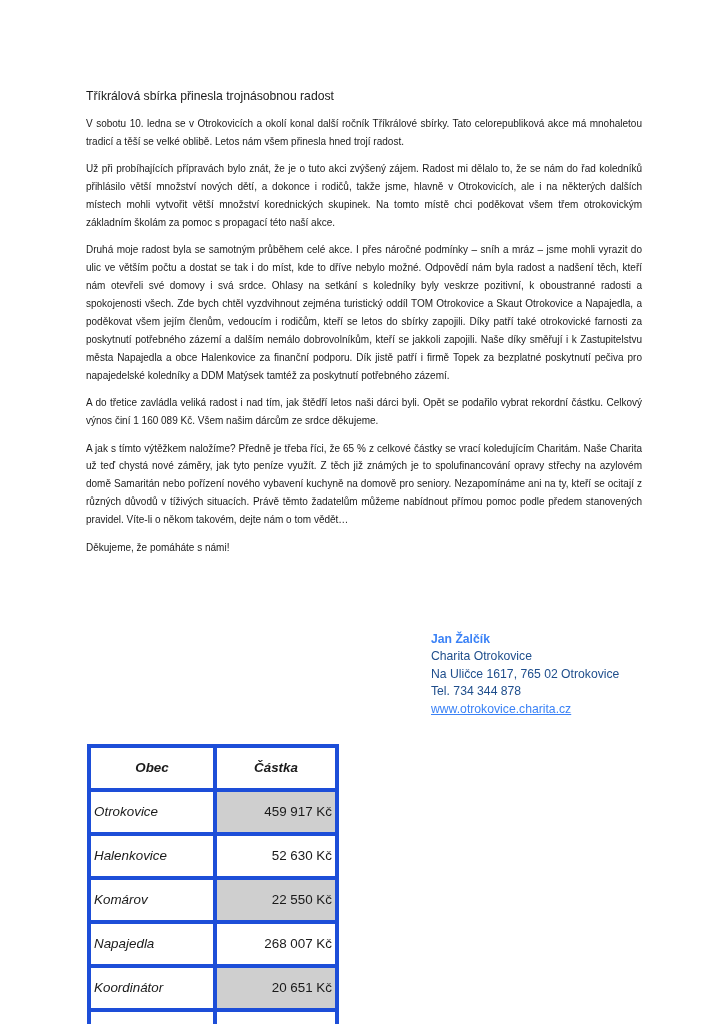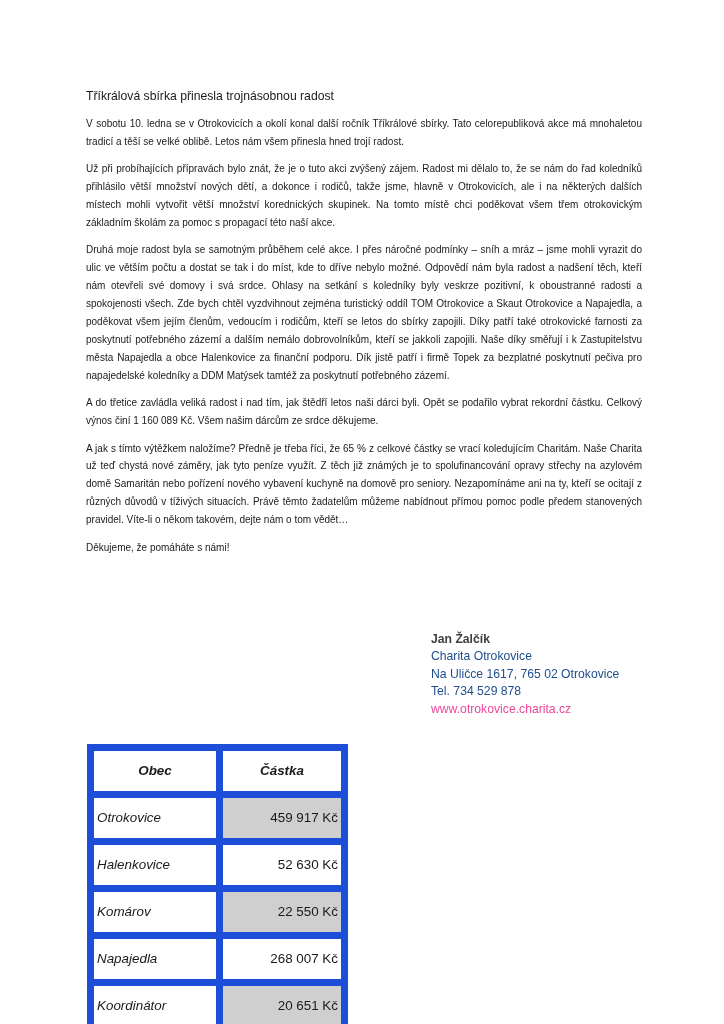--- a/index.html
+++ b/index.html
@@ -3,26 +3,26 @@
   <meta charset="utf-8">
   <style>
     html, body { margin: 0; padding: 0; background: #ffffff; }
     body { width: 724px; height: 1024px; position: relative; overflow: hidden;
       font-family: "Liberation Sans", sans-serif; color: #1a1a1a; }
     .page { position: absolute; left: 86px; top: 87px; width: 556px; }
     .title { font-size: 12.2px; line-height: 19px; margin: 0 0 9px 0; }
     .para { font-size: 10px; line-height: 17.9px; margin: 0 0 9.5px 0; text-align: justify; }
     .para.left { text-align: left; }
     .sig { position: absolute; left: 431px; top: 631px; font-size: 12.2px; line-height: 17.4px; color: #1f4e8c; }
-    .sig .name { font-weight: bold; color: #404040; }
+    .sig .name { font-weight: bold; color: #3b82f6; }
     .sig .role { font-style: italic; }
-    .sig a { color: #ec4899; }
+    .sig a { color: #3b82f6; text-decoration: underline; }
     table.sum { position: absolute; left: 87px; top: 744px; border-collapse: collapse;
       font-family: "Liberation Sans", sans-serif; font-size: 13.4px; }
-    table.sum td, table.sum th { border: 7px solid #1d4ed8; padding: 12px 3px; height: 16px; line-height: 16px; }
+    table.sum td, table.sum th { border: 4px solid #1d4ed8; padding: 12px 3px; height: 16px; line-height: 16px; }
     table.sum th { font-weight: bold; font-style: italic; text-align: center; background: #fff; }
     table.sum th.c1 { width: 116px; }
     table.sum th.c2 { width: 112px; }
     table.sum td.obec { font-style: italic; text-align: left; }
     table.sum td.cast { text-align: right; }
     table.sum tr.shade td.cast { background: #cfcfcf; }
     table.sum tr.total td { background: #2e74c0; color: #ffffff; font-weight: bold; border-color: #2e74c0; }
     table.sum tr.total td.obec { font-style: italic; }
   </style>
 </head>
@@ -35,21 +35,21 @@
   <p class="para">Druhá moje radost byla se samotným průběhem celé akce. I přes náročné podmínky – sníh a mráz – jsme mohli vyrazit do ulic ve větším počtu a dostat se tak i do míst, kde to dříve nebylo možné. Odpovědí nám byla radost a nadšení těch, kteří nám otevřeli své domovy i svá srdce. Ohlasy na setkání s koledníky byly veskrze pozitivní, k oboustranné radosti a spokojenosti všech. Zde bych chtěl vyzdvihnout zejména turistický oddíl TOM Otrokovice a Skaut Otrokovice a Napajedla, a poděkovat všem jejím členům, vedoucím i rodičům, kteří se letos do sbírky zapojili. Díky patří také otrokovické farnosti za poskytnutí potřebného zázemí a dalším nemálo dobrovolníkům, kteří se jakkoli zapojili. Naše díky směřují i k Zastupitelstvu města Napajedla a obce Halenkovice za finanční podporu. Dík jistě patří i firmě Topek za bezplatné poskytnutí pečiva pro napajedelské koledníky a DDM Matýsek tamtéž za poskytnutí potřebného zázemí.</p>
   <p class="para">A do třetice zavládla veliká radost i nad tím, jak štědří letos naši dárci byli. Opět se podařilo vybrat rekordní částku. Celkový výnos činí 1 160 089 Kč. Všem našim dárcům ze srdce děkujeme.</p>
   <p class="para">A jak s tímto výtěžkem naložíme? Předně je třeba říci, že 65 % z celkové částky se vrací koledujícím Charitám. Naše Charita už teď chystá nové záměry, jak tyto peníze využít. Z těch již známých je to spolufinancování opravy střechy na azylovém domě Samaritán nebo pořízení nového vybavení kuchyně na domově pro seniory. Nezapomínáme ani na ty, kteří se ocitají z různých důvodů v tíživých situacích.  Právě těmto žadatelům můžeme nabídnout přímou pomoc podle předem stanovených pravidel. Víte-li o někom takovém, dejte nám o tom vědět…</p>
   <p class="para left">Děkujeme, že pomáháte s námi!</p>
 </div>
 
 <div class="sig">
   <div class="name">Jan Žalčík</div>
   <div>Charita Otrokovice</div>
   <div>Na Uličce 1617, 765 02 Otrokovice</div>
-  <div>Tel. 734 529 878</div>
+  <div>Tel. 734 344 878</div>
   <div><a>www.otrokovice.charita.cz</a></div>
 </div>
 
 <table class="sum">
   <thead>
     <tr>
       <th class="c1">Obec</th>
       <th class="c2">Částka</th>
     </tr>
   </thead>

